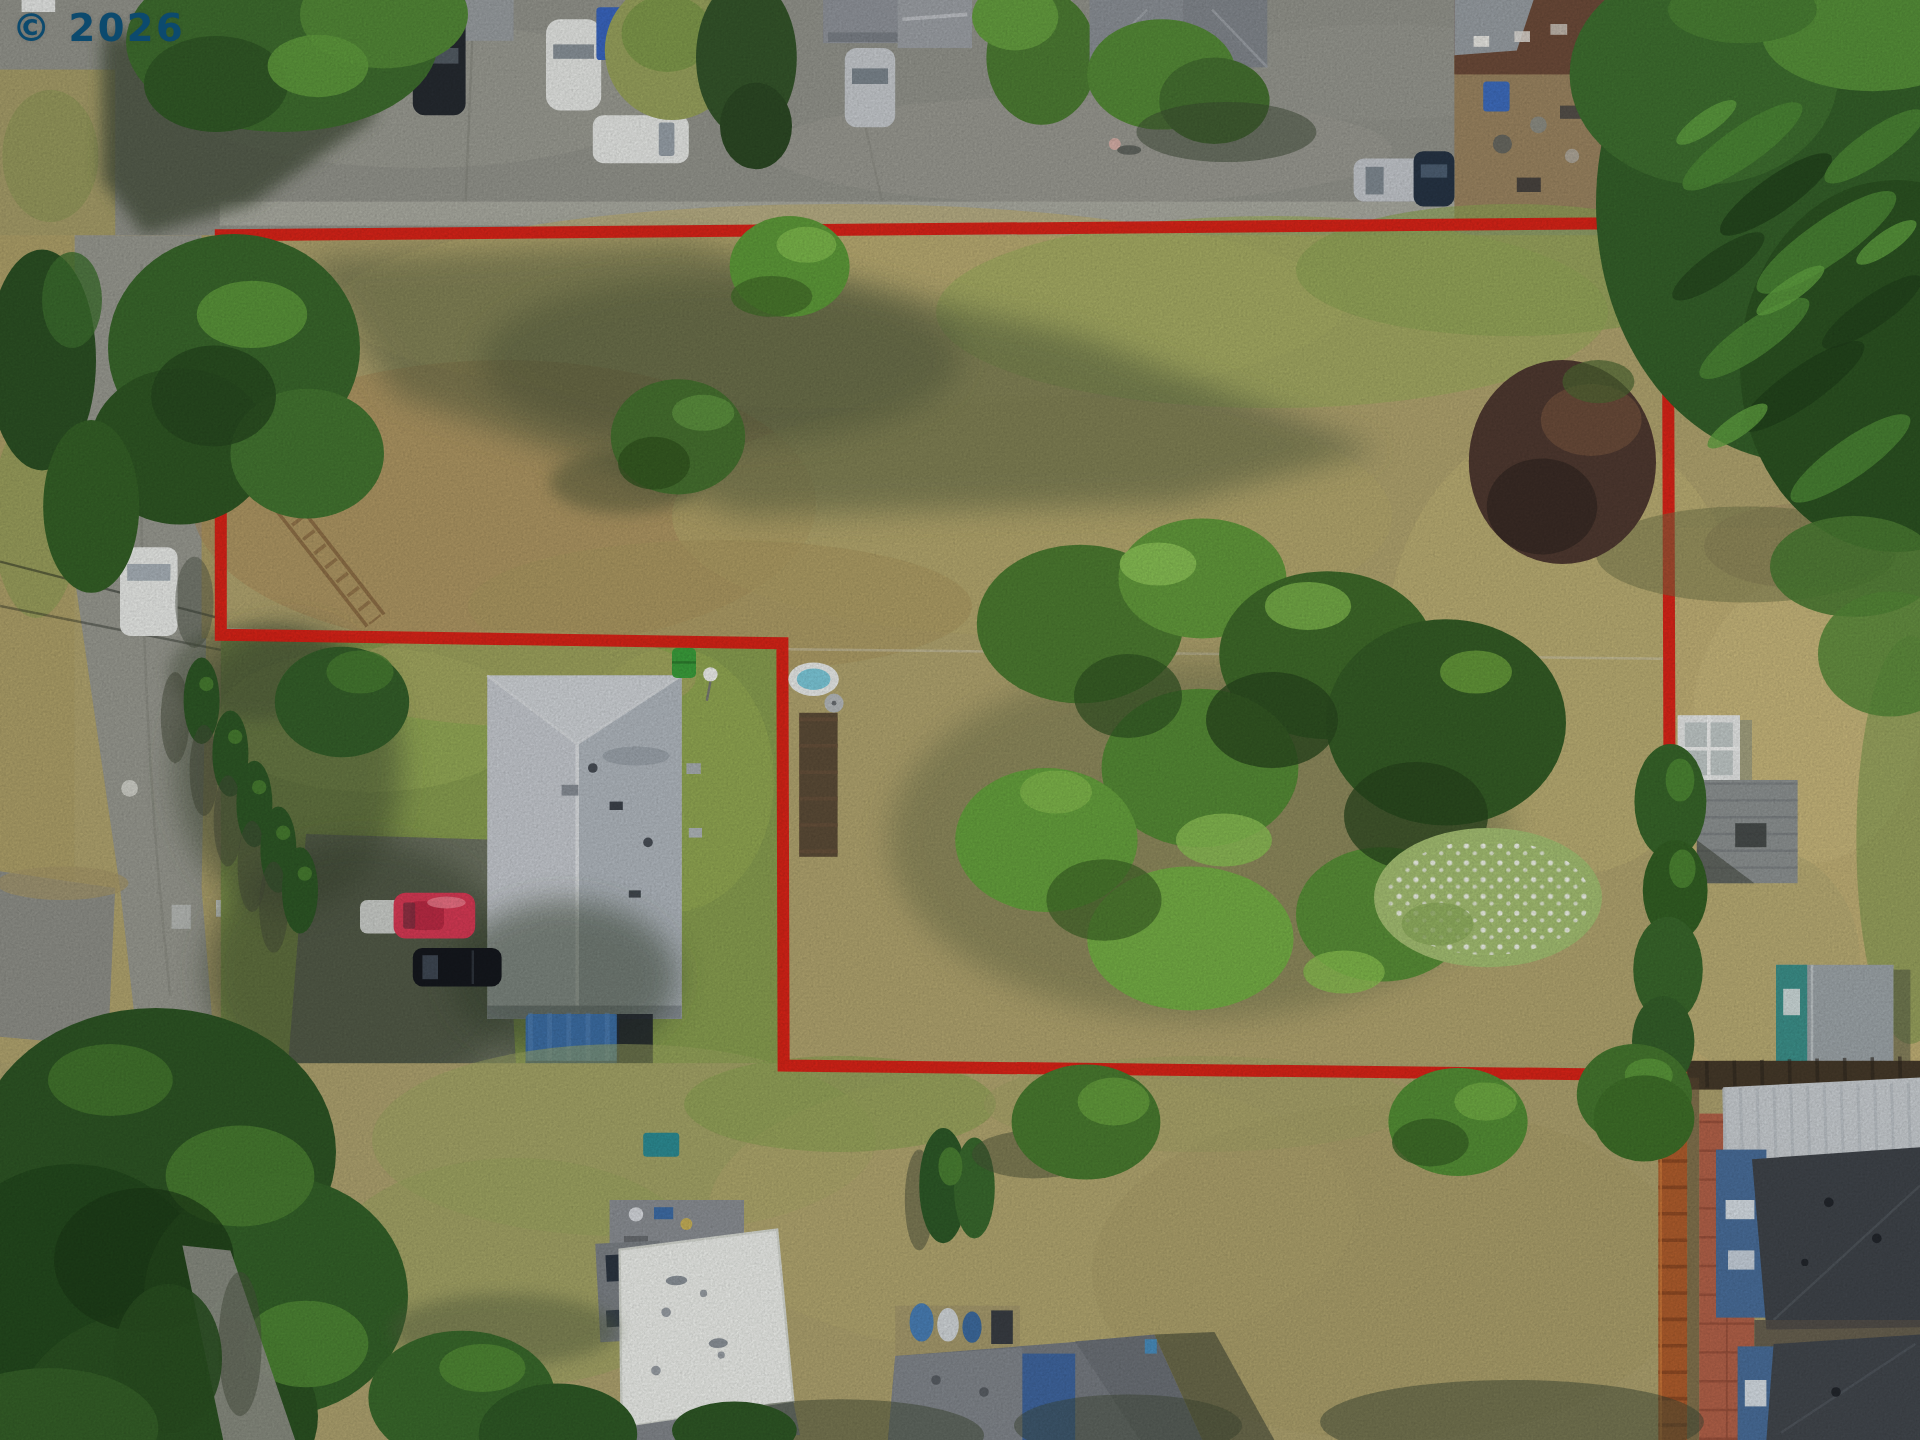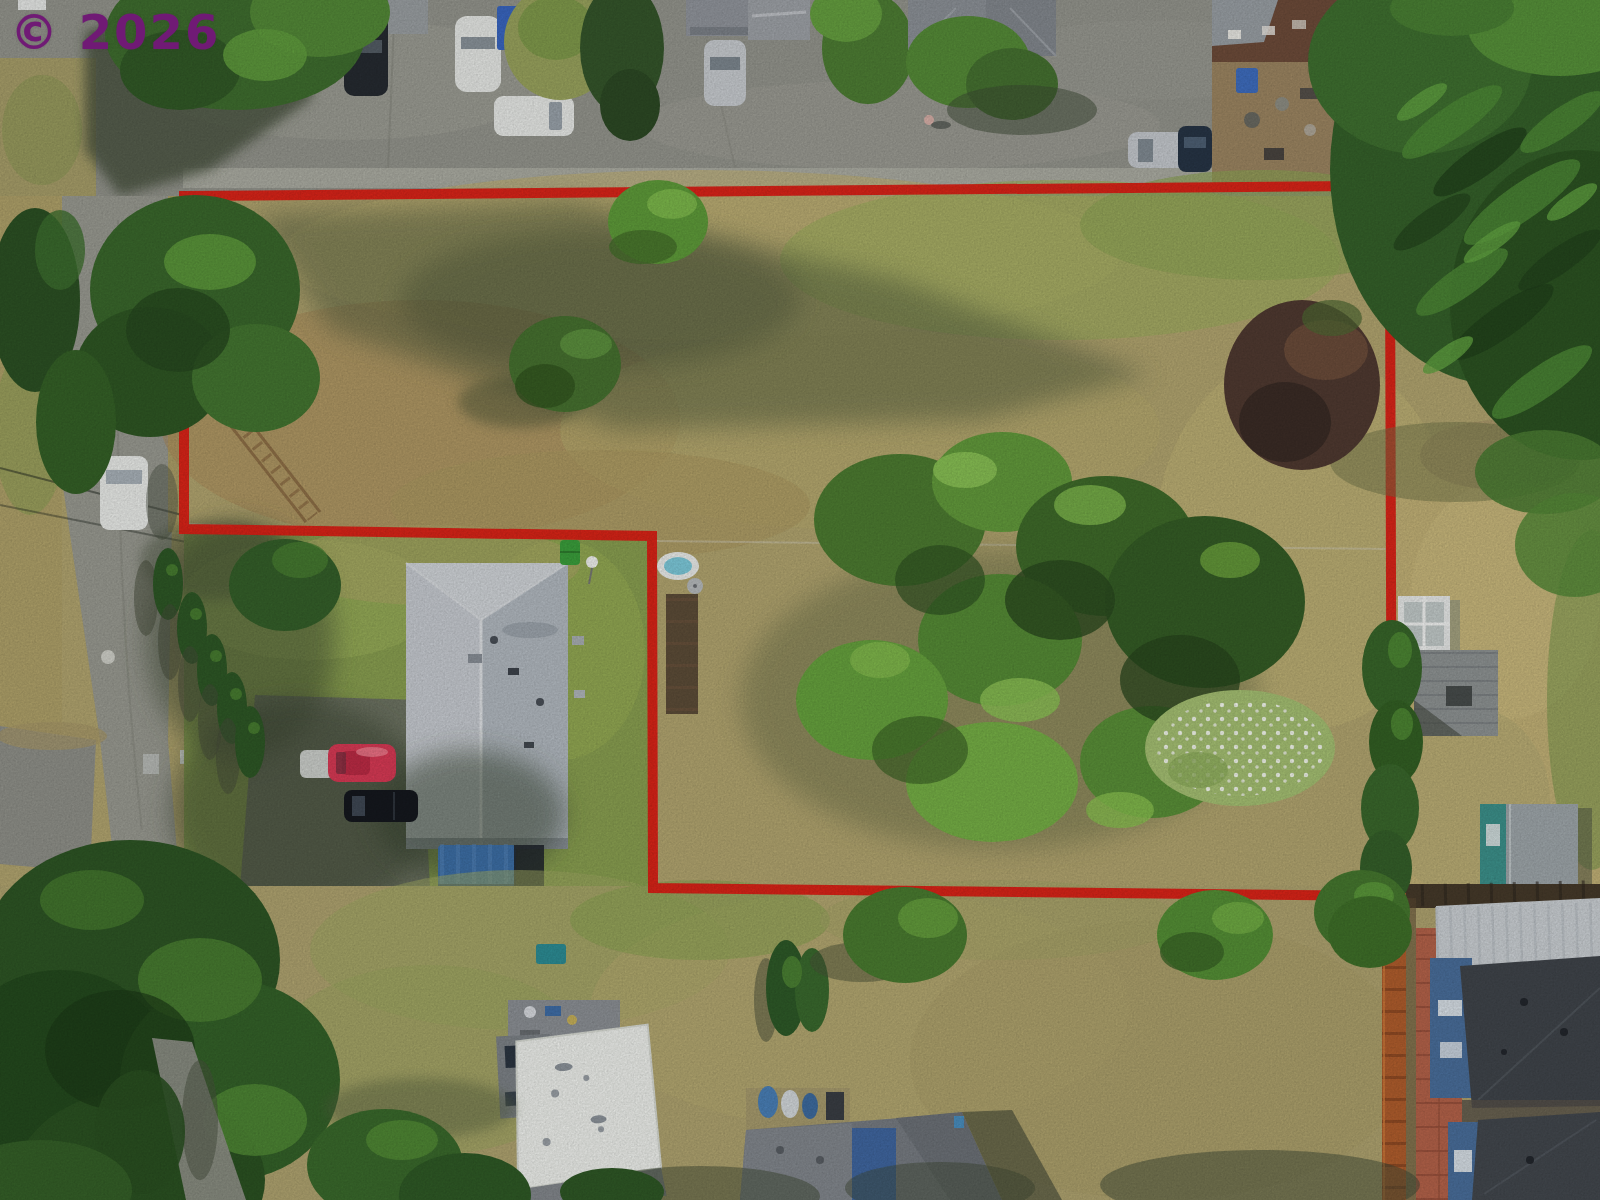--- a/index.html
+++ b/index.html
@@ -1,20 +1,20 @@
 <!DOCTYPE html>
 <html><head>
 <meta charset="utf-8">
 <style>
   html,body{margin:0;padding:0;background:#222;}
   .stage{position:relative;width:1600px;height:1200px;overflow:hidden;background:#b3a670;
          font-family:"DejaVu Sans","Liberation Sans",sans-serif;}
   .stage svg{position:absolute;inset:0;display:block;}
-  .watermark{position:absolute;left:10px;top:4px;color:#701a75;font-weight:bold;
-             font-size:48px;letter-spacing:2px;text-shadow:0 0 3px rgba(60,60,60,.25);
+  .watermark{position:absolute;left:10px;top:4px;color:#0c4a6e;font-weight:bold;
+             font-size:32px;letter-spacing:2px;text-shadow:0 0 3px rgba(60,60,60,.25);
              font-family:"DejaVu Sans","Liberation Sans",sans-serif;}
 </style>
 </head>
 <body>
 
 <div class="stage">
   <svg id="scene" width="1600" height="1200" viewBox="0 0 1600 1200" xmlns="http://www.w3.org/2000/svg">
     <defs>
       <filter id="b6" x="-40%" y="-40%" width="180%" height="180%">
         <feGaussianBlur stdDeviation="6"></feGaussianBlur>

